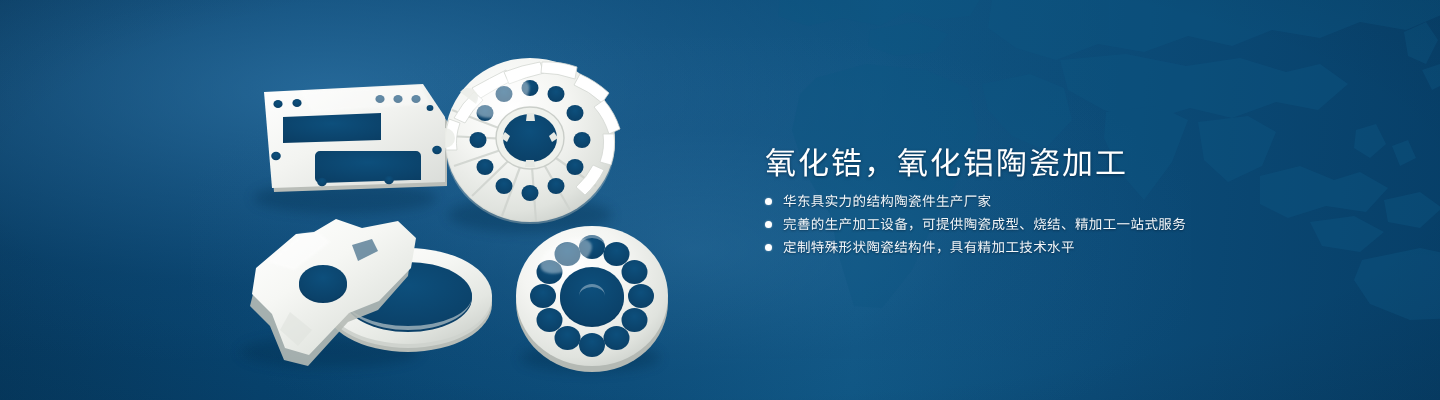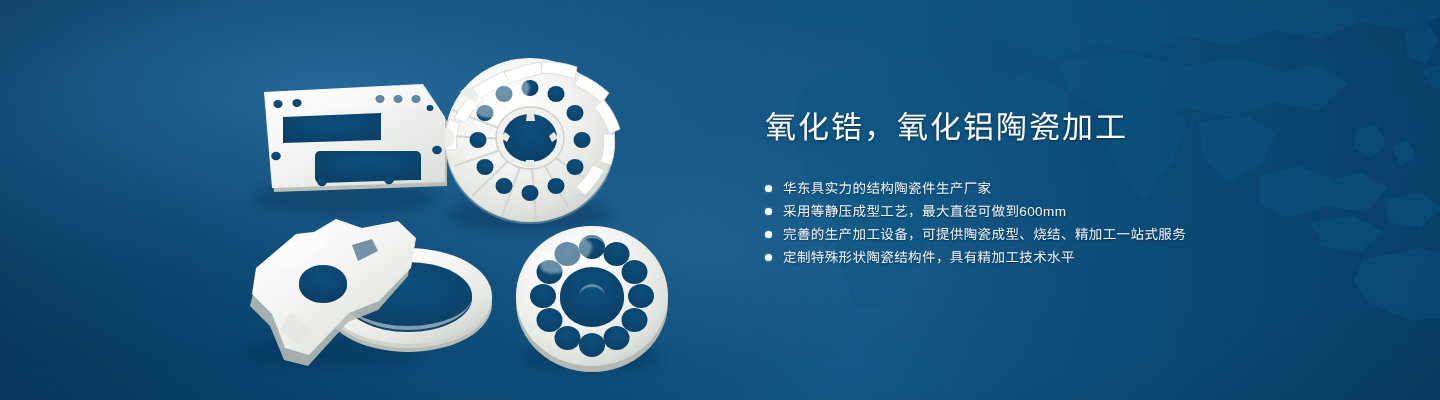--- a/index.html
+++ b/index.html
@@ -78,23 +78,24 @@
     width:620px;
   }
   .headline {
     font-size:31px;
     line-height:40px;
     letter-spacing:2px;
     color:#ffffff;
     font-weight:400;
     text-shadow:0 1px 3px rgba(0,20,40,0.55);
     white-space:nowrap;
+    margin-top:36px;
   }
   .bullets {
-    margin-top:29px;
+    margin-top:6px;
     list-style:none;
   }
   .bullet {
     display:flex;
     align-items:center;
     height:23px;
     font-size:13.5px;
     line-height:23px;
     letter-spacing:0.4px;
     color:#f2f6f9;
@@ -353,24 +354,20 @@
   <div class="copy">
     <h1 class="headline">氧化锆，氧化铝陶瓷加工</h1>
 
     <ul class="bullets">
       <li class="bullet">
         <span class="dot"></span>
         <span>华东具实力的结构陶瓷件生产厂家</span>
       </li>
       <li class="bullet">
         <span class="dot"></span>
-        <span>采用等静压成型工艺，最大直径可做到600mm</span>
-      </li>
-      <li class="bullet">
-        <span class="dot"></span>
         <span>完善的生产加工设备，可提供陶瓷成型、烧结、精加工一站式服务</span>
       </li>
       <li class="bullet">
         <span class="dot"></span>
         <span>定制特殊形状陶瓷结构件，具有精加工技术水平</span>
       </li>
     </ul>
   </div>
 
 </div>

